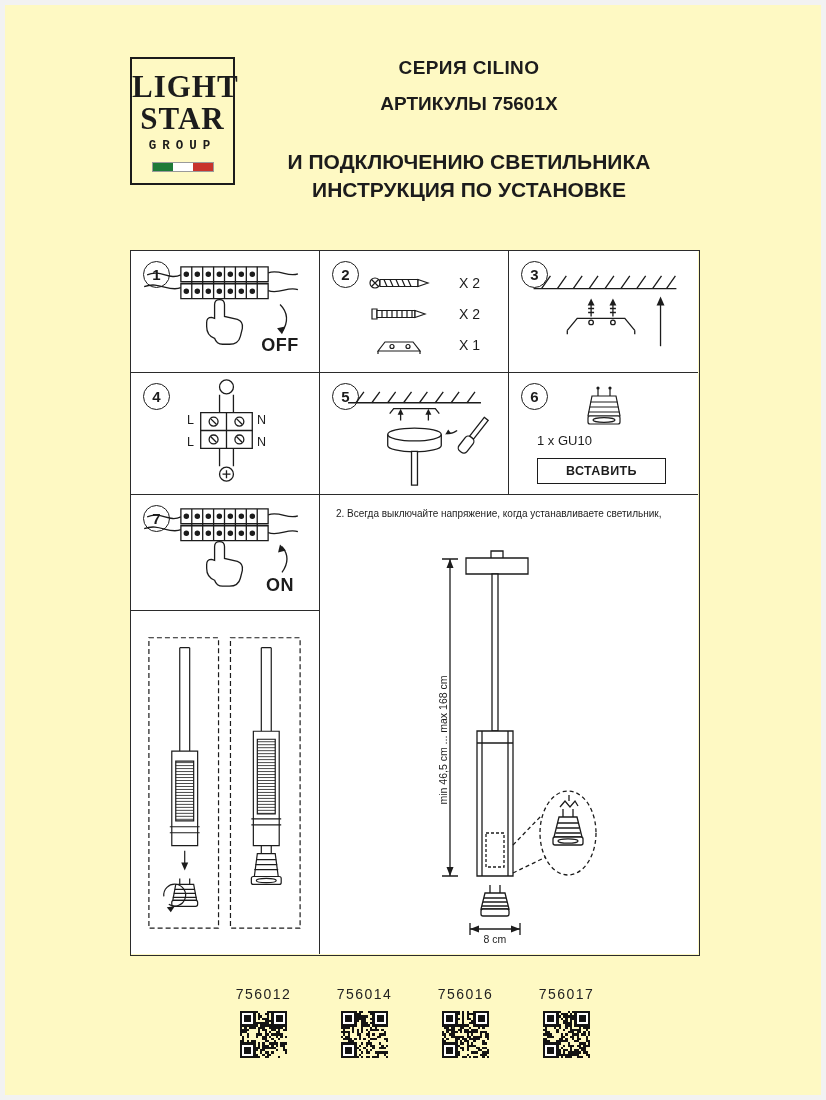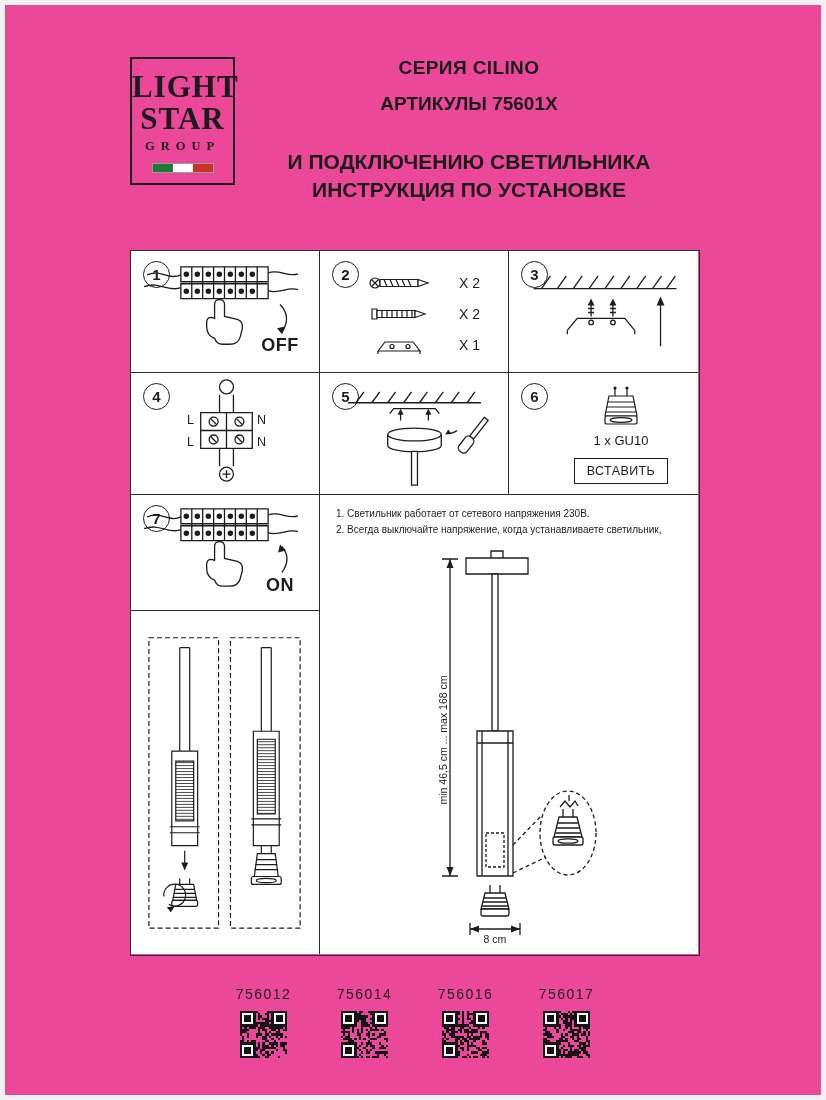--- a/index.html
+++ b/index.html
@@ -1,28 +1,28 @@
 <!DOCTYPE html>
 <html><head>
 <meta charset="utf-8">
 <style>
   *{margin:0;padding:0;box-sizing:border-box}
   html,body{background:#ededed}
   body{font-family:"Liberation Sans",sans-serif;color:#1c1c1c}
-  .page{position:relative;width:826px;height:1100px;background:#ec4899;margin:0 auto;overflow:hidden;
+  .page{position:relative;width:826px;height:1100px;background:#fef9c3;margin:0 auto;overflow:hidden;
         outline:5px solid #f2f2f2;outline-offset:-5px}
   .abs{position:absolute}
   svg{display:block}
   line,path,rect,circle,ellipse,polyline{vector-effect:non-scaling-stroke}
 
   
   .logo-box{left:130px;top:57px;width:105px;height:128px;border:2px solid #1c1c1c;text-align:center}
   .logo-l{font-family:"Liberation Serif",serif;font-weight:700;font-size:31px;line-height:1.02;letter-spacing:1px}
   .logo-l:first-child{margin-top:12px}
-  .logo-g{font-family:Liberation Serif, serif;font-weight:700;font-size:12.5px;letter-spacing:6px;margin-top:5px;}
+  .logo-g{font-family:Liberation Mono, monospace;font-weight:700;font-size:12.5px;letter-spacing:6px;margin-top:5px;}
   .flag{display:flex;width:62px;height:10px;margin:9px auto 0;border:1px solid #9a9a9a}
   .flag span{flex:1}
   .fg{background:#1e7a38}.fw{background:#fff}.fr{background:#c8342c}
 
   
   .hdr{left:240px;top:57px;width:458px;text-align:center}
   .hdr-series{font-size:19px;font-weight:bold;letter-spacing:.4px}
   .hdr-art{font-size:19px;font-weight:bold;margin-top:14px}
   .hdr-title{font-size:21px;font-weight:bold;margin-top:33px;line-height:1.33}
 
@@ -37,23 +37,23 @@
   .fillsvg{position:absolute;inset:0;width:100%;height:100%}
   .pwr{position:absolute;left:118px;top:84px;width:62px;text-align:center;font-weight:bold;font-size:18px;letter-spacing:.5px}
 
   .s2rows{position:absolute;left:46px;top:16px}
   .s2row{display:flex;align-items:center;height:31px}
   .s2row svg{width:74px;height:24px}
   .s2qty{font-size:14px;margin-left:19px}
 
   .t4{position:absolute;font-size:12.5px}
 
-  .s6wrap{position:absolute;left:45px;top:12px;width:134px;text-align:center}
+  .s6wrap{position:absolute;left:28px;top:12px;width:134px;text-align:left}
   .s6lamp{font-size:13px;margin-top:4px}
-  .s6action{display:inline-block;margin-top:10px;border:1.6px solid #1c1c1c;padding:5px 12px;font-weight:normal;font-size:12.5px;letter-spacing:.4px}
+  .s6action{display:inline-block;margin-top:10px;border:1.6px solid #1c1c1c;padding:5px 28px;font-weight:bold;font-size:12.5px;letter-spacing:.4px}
 
   .notes{position:absolute;left:16px;top:11px;width:352px;font-size:10px;line-height:1.6;z-index:2}
   .vlabel{position:absolute;left:48px;top:239px;width:150px;text-align:center;font-size:10.5px;
           transform:rotate(-90deg);transform-origin:center}
   .wlabel{position:absolute;left:150px;top:438px;width:50px;text-align:center;font-size:10.5px}
 
   
   .qrwrap{left:213px;top:986px;display:flex}
   .qrcol{width:101px;text-align:center}
   .qrlabel{font-size:14px;letter-spacing:1.5px;color:#222}
@@ -252,21 +252,20 @@
           <path d="M150,50 l-2,8 l8,-2 z" fill="#1c1c1c" stroke="none"></path>
           <path d="M84,86 q-8,-3 -8,-12 v-4 q0,-5 5,-5 l3,1 v-14 q0,-5 5,-5 q5,0 5,5 v12 l13,3 q6,2 5,9 l-2,8 q-2,8 -11,8 h-7 q-6,0 -8,-6 z" fill="#fff"></path>
         </g>
       </svg>
       <div class="stepnum">7</div>
       <div class="pwr" style="top:80px">ON</div>
     </div>
 
     <div class="cell" style="left:189px;top:244px;width:378px;height:459px">
       <div class="notes">
-        <div>1. Светильник работает от сетевого напряжения 230В.</div>
         <div>2. Всегда выключайте напряжение, когда устанавливаете светильник,</div>
       </div>
       <svg class="fillsvg" viewBox="0 0 378 459">
         <g stroke="#1c1c1c" stroke-width="1.3" fill="none">
 
           <path d="M130,64 V381"></path>
           <path d="M122,64 H138 M122,381 H138"></path>
           <path d="M130,64 l-3.5,9 h7 z" fill="#1c1c1c" stroke="none"></path>
           <path d="M130,381 l-3.5,-9 h7 z" fill="#1c1c1c" stroke="none"></path>
 

